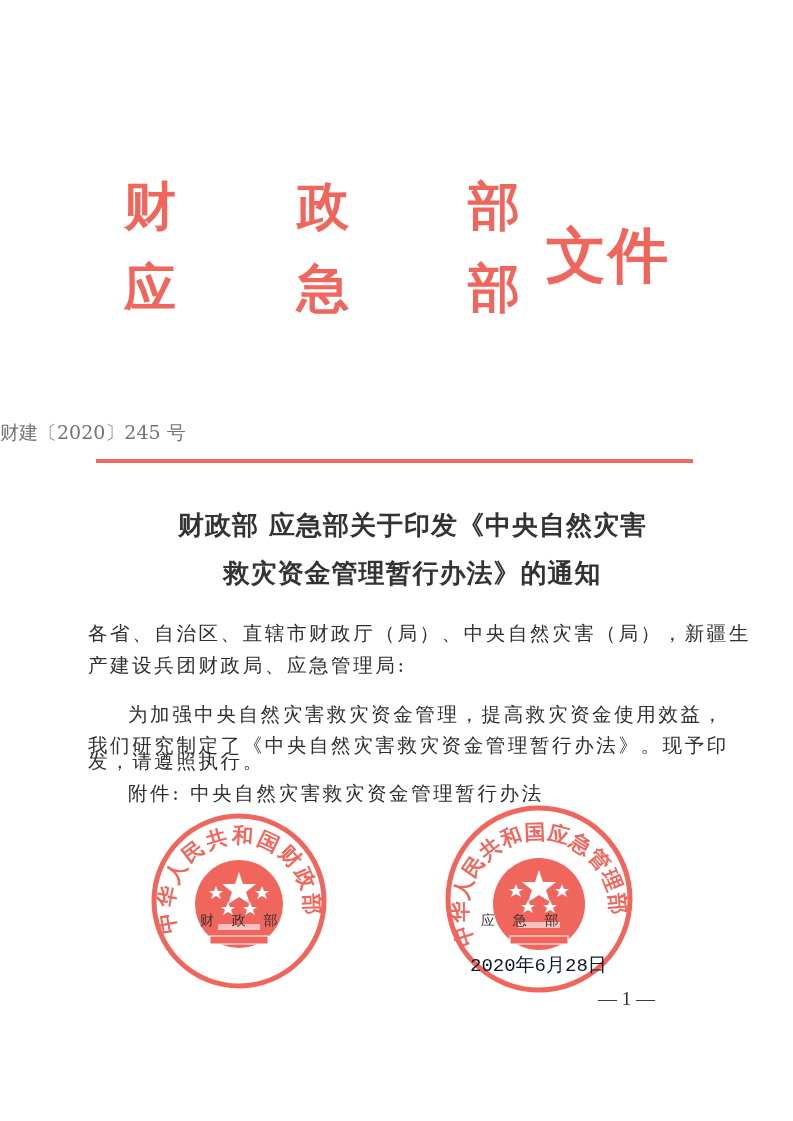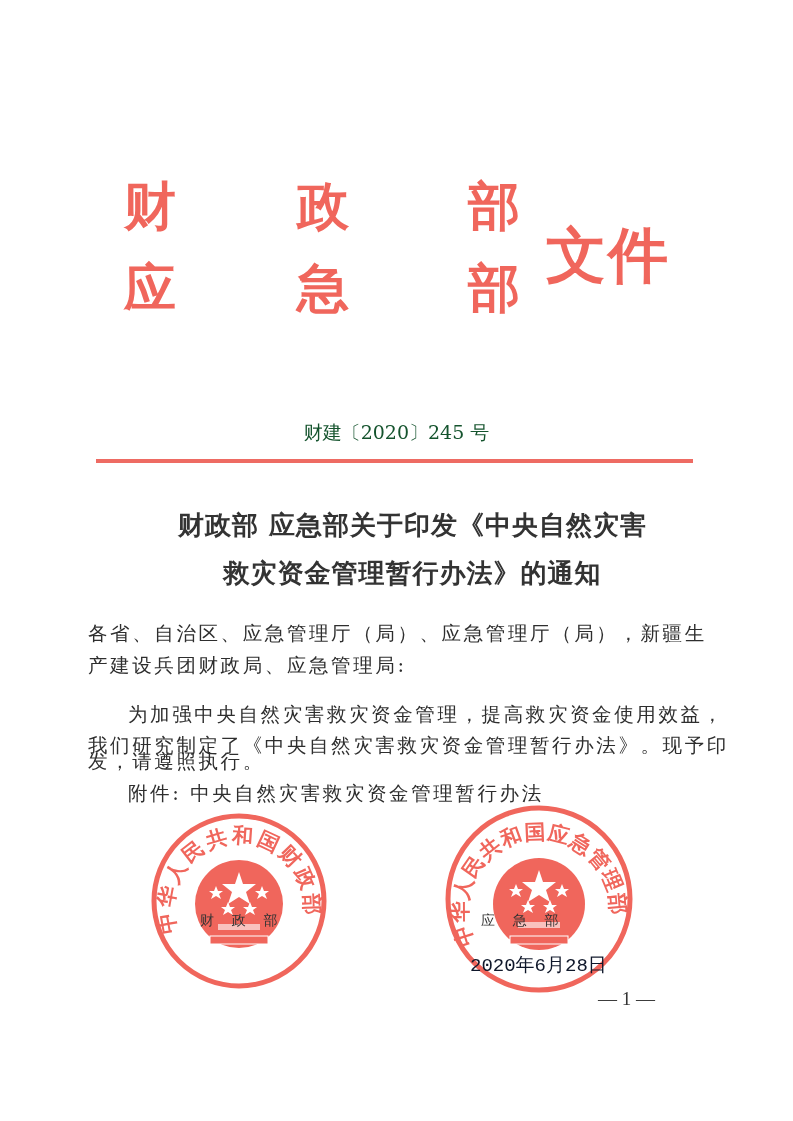--- a/index.html
+++ b/index.html
@@ -9,22 +9,22 @@
     }
     .head-char {
       position: absolute; color: #f0665c; font-family: "DejaVu Serif", serif;
       font-size: 52px; font-weight: bold; line-height: 1;
     }
     .wenjian {
       position: absolute; color: #f0665c; font-family: "DejaVu Serif", serif;
       font-size: 60px; font-weight: bold; line-height: 1; letter-spacing: 2px;
     }
     .docno {
-      position: absolute; left: 0; width: 793px; top: 420px; text-align: center;
-      font-size: 19px; color: #14532d;
+      position: absolute; left: 0; width: 793px; top: 420px; text-align: left;
+      font-size: 19px; color: #737373;
     }
     .redrule {
       position: absolute; left: 96px; top: 459px; width: 597px; height: 4px; background: #ee6b63;
     }
     .title {
       position: absolute; left: 16px; width: 793px; text-align: center;
       font-family: "DejaVu Sans", sans-serif; font-weight: bold; font-size: 26px; color: #333; letter-spacing: 1px;
     }
     .body-line {
       position: absolute; font-size: 19.5px; color: #2e2e2e; letter-spacing: 2.6px; white-space: nowrap;
@@ -52,21 +52,21 @@
 <div class="head-char" style="left:297px; top:262px;">急</div>
 <div class="head-char" style="left:468px; top:262px;">部</div>
 <div class="wenjian" style="left:546px; top:225px;">文件</div>
 
 <div class="docno">财建〔2020〕245 号</div>
 <div class="redrule"></div>
 
 <div class="title" style="top:508px;">财政部  应急部关于印发《中央自然灾害</div>
 <div class="title" style="top:556px;">救灾资金管理暂行办法》的通知</div>
 
-<div class="body-line" style="left:88px; top:620px;">各省、自治区、应急管理厅（局）、应急管理厅（局），新疆生</div>
+<div class="body-line" style="left:88px; top:620px;">各省、自治区、直辖市财政厅（局）、中央自然灾害（局），新疆生</div>
 <div class="body-line" style="left:88px; top:652px;">产建设兵团财政局、应急管理局:</div>
 <div class="body-line" style="left:128px; top:684px;margin-top:17px;">为加强中央自然灾害救灾资金管理，提高救灾资金使用效益，</div>
 <div class="body-line" style="left:88px; top:716px;margin-top:16px;">我们研究制定了《中央自然灾害救灾资金管理暂行办法》。现予印</div>
 <div class="body-line" style="left:88px; top:748px;">发，请遵照执行。</div>
 <div class="body-line" style="left:128px; top:780px;text-align:right;">附件: 中央自然灾害救灾资金管理暂行办法</div>
 
 <div class="seal" style="left:150px; top:812px; width:178px; height:178px;">
   <svg width="178" height="178" viewBox="0 0 178 178">
     <defs>
       <path id="arc1" d="M 32 130 A 66 66 0 1 1 146 130" fill="none"></path>

